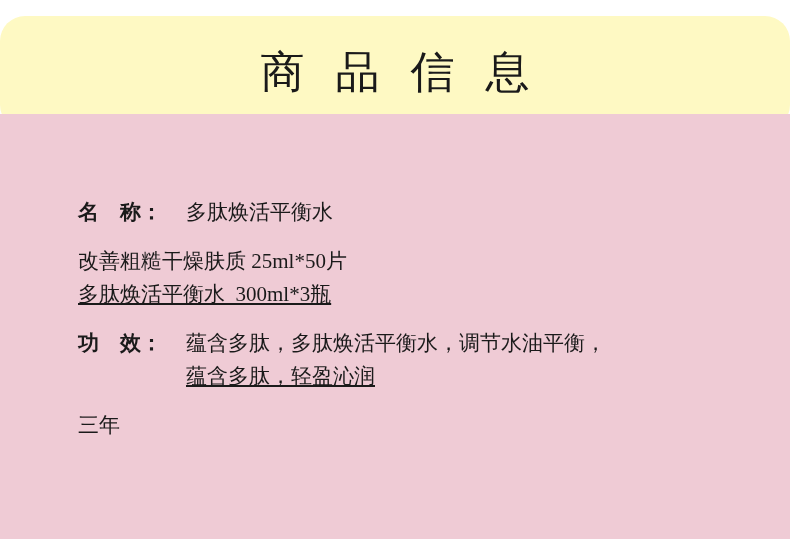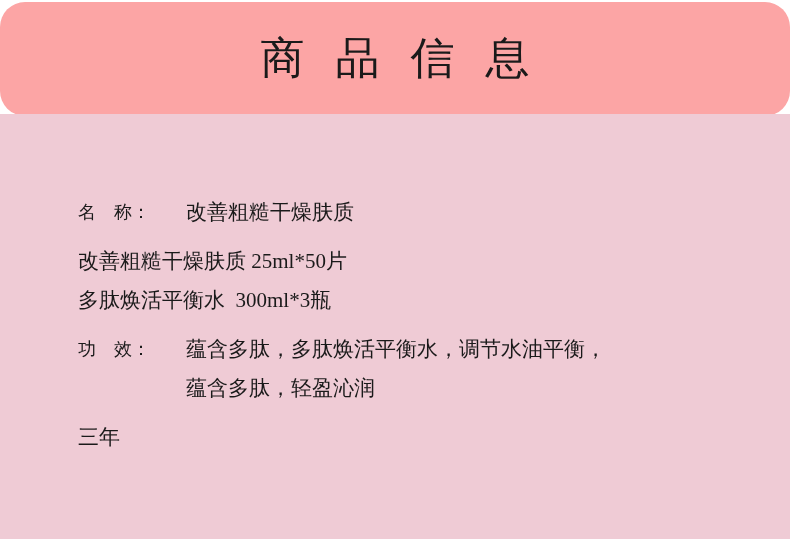--- a/index.html
+++ b/index.html
@@ -15,24 +15,24 @@
   }
   .page {
     position: relative;
     width: 790px;
     height: 539px;
     box-sizing: border-box;
   }
   .header {
     position: absolute;
     left: 0;
-    top: 2px;
+    top: 16px;
     width: 790px;
     height: 114px;
-    background: #fca5a5;
+    background: #fef9c3;
     border-radius: 25px;
   }
   .header-title {
     position: absolute;
     left: 0;
     top: 0;
     width: 790px;
     text-align: center;
     line-height: 114px;
     font-size: 44px;
@@ -57,57 +57,59 @@
     width: 690px;
   }
   .info-row {
     display: flex;
     align-items: flex-start;
     margin-bottom: 16px;
   }
   .info-label {
     flex: 0 0 auto;
     width: 108px;
-    font-size: 18px;
+    font-size: 21px;
     color: #1a1a1a;
     line-height: 33px;
     white-space: pre;
     letter-spacing: 0px;
+    font-weight: bold;
   }
   .info-value {
     flex: 1 1 auto;
     font-size: 21px;
     color: #1a1a1a;
     line-height: 33px;
   }
   .value-line {
     display: block;
     white-space: pre;
   }
   .value-line + .value-line {
-    margin-top: 6px;
+    margin-top: 0;
+    text-decoration: underline;
   }
 </style>
 </head>
 <body>
 
 <div class="page">
 
   <div class="header">
     <div class="header-title">商 品 信 息</div>
   </div>
 
   <div class="body-panel">
 
     <div class="info-list">
 
       <div class="info-row">
         <div class="info-label">名    称：</div>
         <div class="info-value">
-          <span class="value-line">改善粗糙干燥肤质</span>
+          <span class="value-line">多肽焕活平衡水</span>
         </div>
       </div>
 
       <div class="info-row">
         <div class="info-value">
           <span class="value-line">改善粗糙干燥肤质 25ml*50片</span>
           <span class="value-line">多肽焕活平衡水  300ml*3瓶</span>
         </div>
       </div>
 

